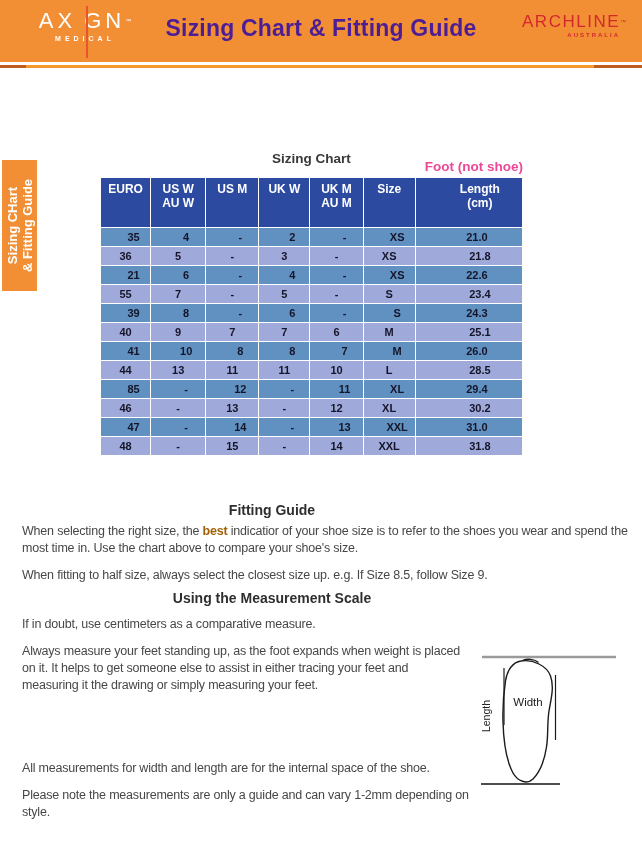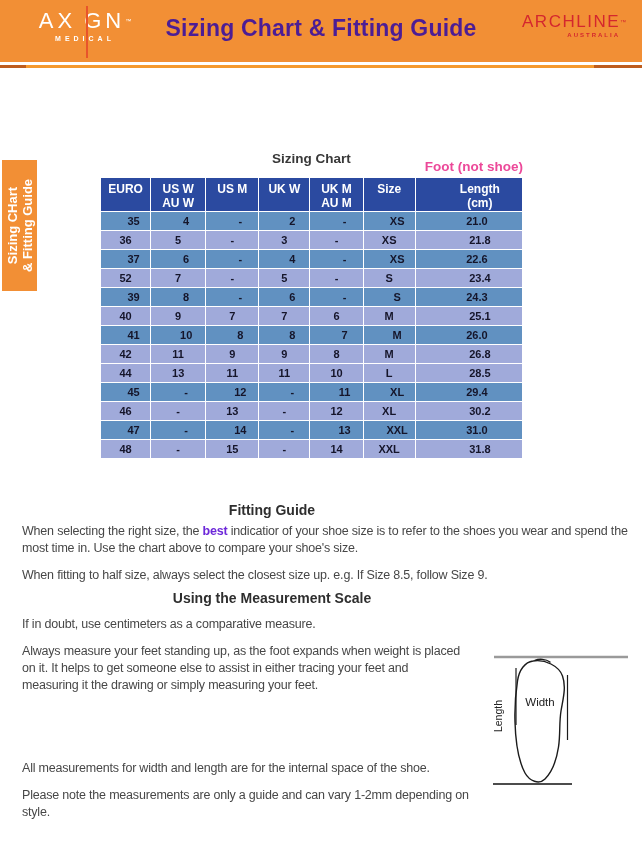--- a/index.html
+++ b/index.html
@@ -37,36 +37,36 @@
   }
   
   .chart-title{position:absolute;left:100px;top:151px;width:423px;text-align:center;
     font-size:13.5px;font-weight:bold;color:#383838;}
   .corner-note{position:absolute;left:398px;top:159px;width:125px;text-align:right;
     font-size:13.5px;font-weight:bold;color:#ec4899;white-space:nowrap;}
   .sizing-table{position:absolute;left:100px;top:177px;width:423px;
     border-collapse:separate;border-spacing:1px;table-layout:fixed;background:#fff;}
   .sizing-table th{
     background:var(--table-header-blue,#2B4AA0);color:#fff;font-weight:bold;font-size:12px;
-    vertical-align:top;padding:4px 0 0 0;white-space:pre-line;line-height:14px;height:29px;
+    vertical-align:top;padding:4px 0 16px 0;white-space:pre-line;line-height:14px;height:29px;
     font-family:"Liberation Sans",sans-serif;text-align:center;
   }
   .sizing-table td{
     height:18px;text-align:center;vertical-align:middle;font-weight:bold;font-size:11px;color:#15152A;padding:0;
   }
   .sizing-table th:last-child,.sizing-table td:last-child{padding-left:22px;}
   .sizing-table tr.row-odd td{background:var(--row-blue,#6191C1);padding-left:16px;}
   .sizing-table tr.row-even td{background:var(--row-periwinkle,#A0AADA);}
   
   .sec-heading{position:absolute;left:0;width:544px;text-align:center;
     font-size:14px;font-weight:bold;color:#2e2e2e;}
   .para{position:absolute;font-size:12.5px;line-height:17px;color:#474747;letter-spacing:-0.2px;}
-  .para b{color:#6d28d9;}
-  
-  .diagram{position:absolute;left:488px;top:650px;width:154px;height:140px;}
+  .para b{color:#a16207;}
+  
+  .diagram{position:absolute;left:476px;top:650px;width:154px;height:140px;}
   .diagram svg{display:block;}
 </style>
 </head>
 <body>
 
 <div class="page">
 
   <div class="header-band">
     <div class="axign">
       <div class="axign-name"><span>AX</span><span class="axign-gap"></span><span>GN</span><span class="axign-tm">™</span></div>
@@ -130,30 +130,30 @@
         <tr class="row-even">
           <td>36</td>
           <td>5</td>
           <td>-</td>
           <td>3</td>
           <td>-</td>
           <td>XS</td>
           <td>21.8</td>
         </tr>
         <tr class="row-odd">
-          <td>37</td>
+          <td>21</td>
           <td>6</td>
           <td>-</td>
           <td>4</td>
           <td>-</td>
           <td>XS</td>
           <td>22.6</td>
         </tr>
         <tr class="row-even">
-          <td>52</td>
+          <td>55</td>
           <td>7</td>
           <td>-</td>
           <td>5</td>
           <td>-</td>
           <td>S</td>
           <td>23.4</td>
         </tr>
         <tr class="row-odd">
           <td>39</td>
           <td>8</td>
@@ -173,41 +173,32 @@
           <td>25.1</td>
         </tr>
         <tr class="row-odd">
           <td>41</td>
           <td>10</td>
           <td>8</td>
           <td>8</td>
           <td>7</td>
           <td>M</td>
           <td>26.0</td>
-        </tr>
-        <tr class="row-even">
-          <td>42</td>
-          <td>11</td>
-          <td>9</td>
-          <td>9</td>
-          <td>8</td>
-          <td>M</td>
-          <td>26.8</td>
         </tr>
         <tr class="row-even">
           <td>44</td>
           <td>13</td>
           <td>11</td>
           <td>11</td>
           <td>10</td>
           <td>L</td>
           <td>28.5</td>
         </tr>
         <tr class="row-odd">
-          <td>45</td>
+          <td>85</td>
           <td>-</td>
           <td>12</td>
           <td>-</td>
           <td>11</td>
           <td>XL</td>
           <td>29.4</td>
         </tr>
         <tr class="row-even">
           <td>46</td>
           <td>-</td>

